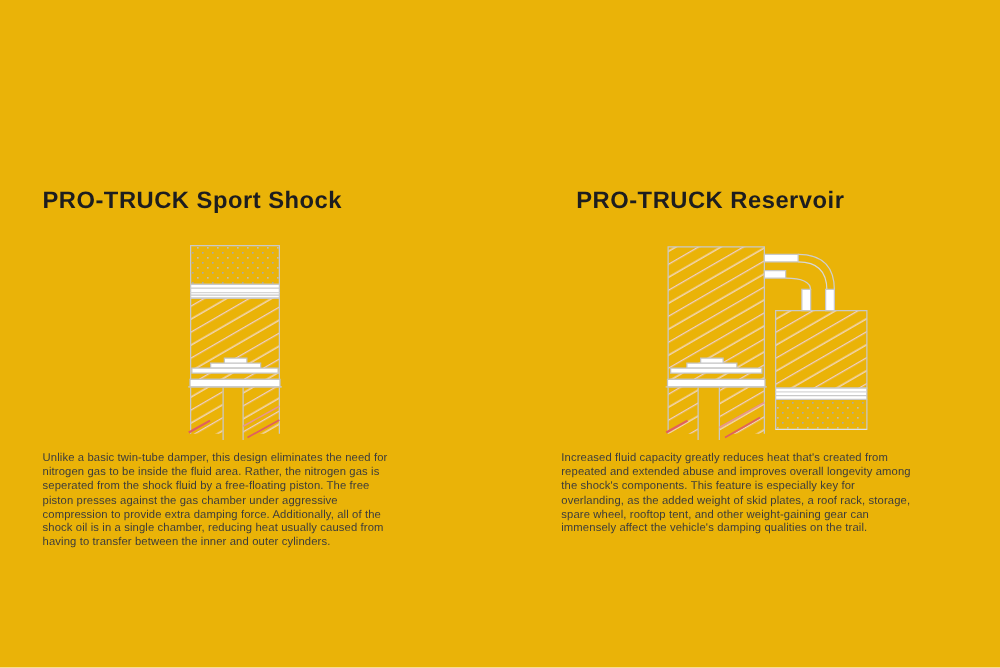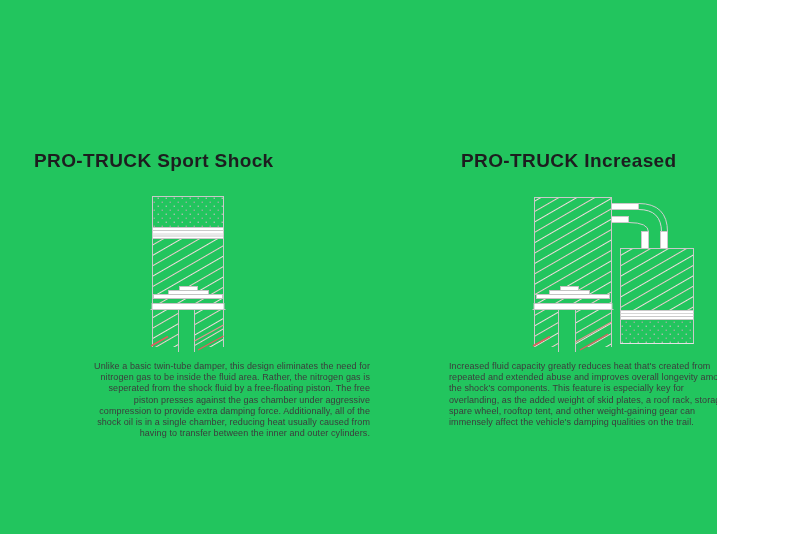--- a/index.html
+++ b/index.html
@@ -1,32 +1,32 @@
 <!DOCTYPE html>
 <html><head>
 <meta charset="utf-8">
 <style>
   html,body { margin:0; padding:0; background:#ffffff; }
   .page {
-    position:relative; width:717px; height:534px; background:#22c55e;
+    position:relative; width:800px; height:534px; background:#eab308;
     font-family:"Liberation Sans", sans-serif; overflow:hidden;
   }
   .art { position:absolute; left:0; top:0; }
   h1.title {
     position:absolute; margin:0; font-size:19px; font-weight:700;
     letter-spacing:0.4px; color:#1d1d1f;
   }
   .title-left  { left:34px;  top:150px; }
   .title-right { left:461px; top:150px; }
   p.description {
     position:absolute; margin:0; width:336px; font-size:9px;
     line-height:11.2px; color:#3c3c3c; white-space:pre-line;
     letter-spacing:0.1px;
   }
-  .desc-left  { left:34px;  top:361px;text-align:right; }
+  .desc-left  { left:34px;  top:361px; }
   .desc-right { left:449px; top:361px; }
 </style>
 </head>
 <body>
 
 <div class="page">
 
   <svg class="art" width="800" height="534" viewBox="0 0 800 534">
     <defs>
       <pattern id="hatch" width="12" height="18" patternUnits="userSpaceOnUse" patternTransform="rotate(-30)">
@@ -132,21 +132,21 @@
     <p class="description desc-left">Unlike a basic twin-tube damper, this design eliminates the need for
 nitrogen gas to be inside the fluid area. Rather, the nitrogen gas is
 seperated from the shock fluid by a free-floating piston. The free
 piston presses against the gas chamber under aggressive
 compression to provide extra damping force. Additionally, all of the
 shock oil is in a single chamber, reducing heat usually caused from
 having to transfer between the inner and outer cylinders.</p>
   </section>
 
   <section>
-    <h1 class="title title-right">PRO-TRUCK Increased</h1>
+    <h1 class="title title-right">PRO-TRUCK Reservoir</h1>
     <p class="description desc-right">Increased fluid capacity greatly reduces heat that's created from
 repeated and extended abuse and improves overall longevity among
 the shock's components. This feature is especially key for
 overlanding, as the added weight of skid plates, a roof rack, storage,
 spare wheel, rooftop tent, and other weight-gaining gear can
 immensely affect the vehicle's damping qualities on the trail.</p>
   </section>
 
 </div>
 

